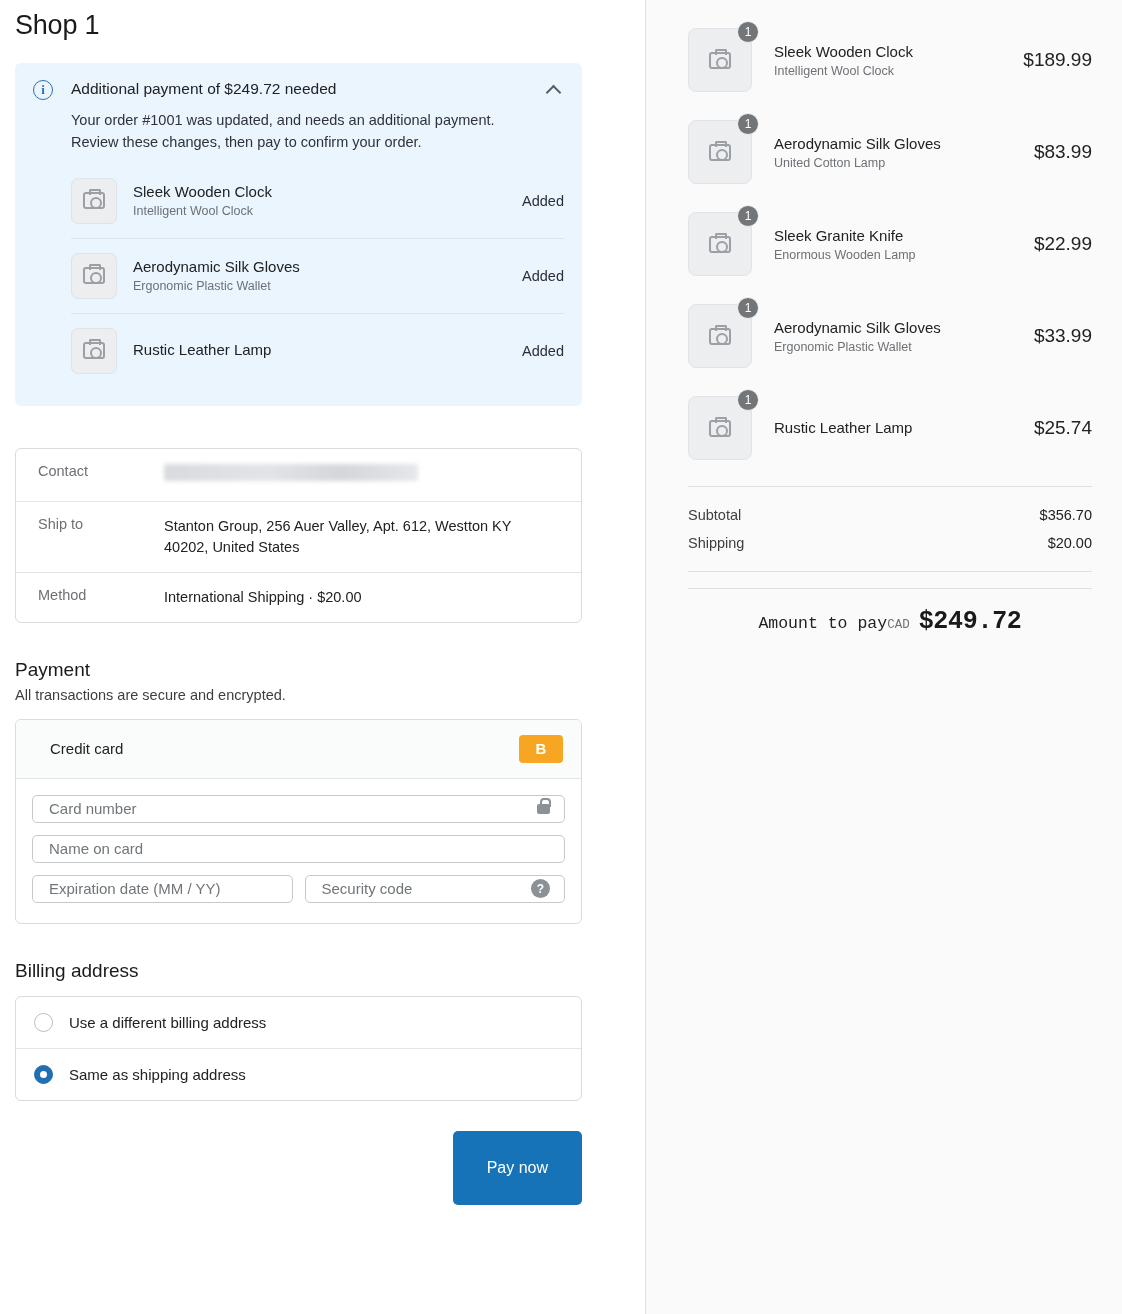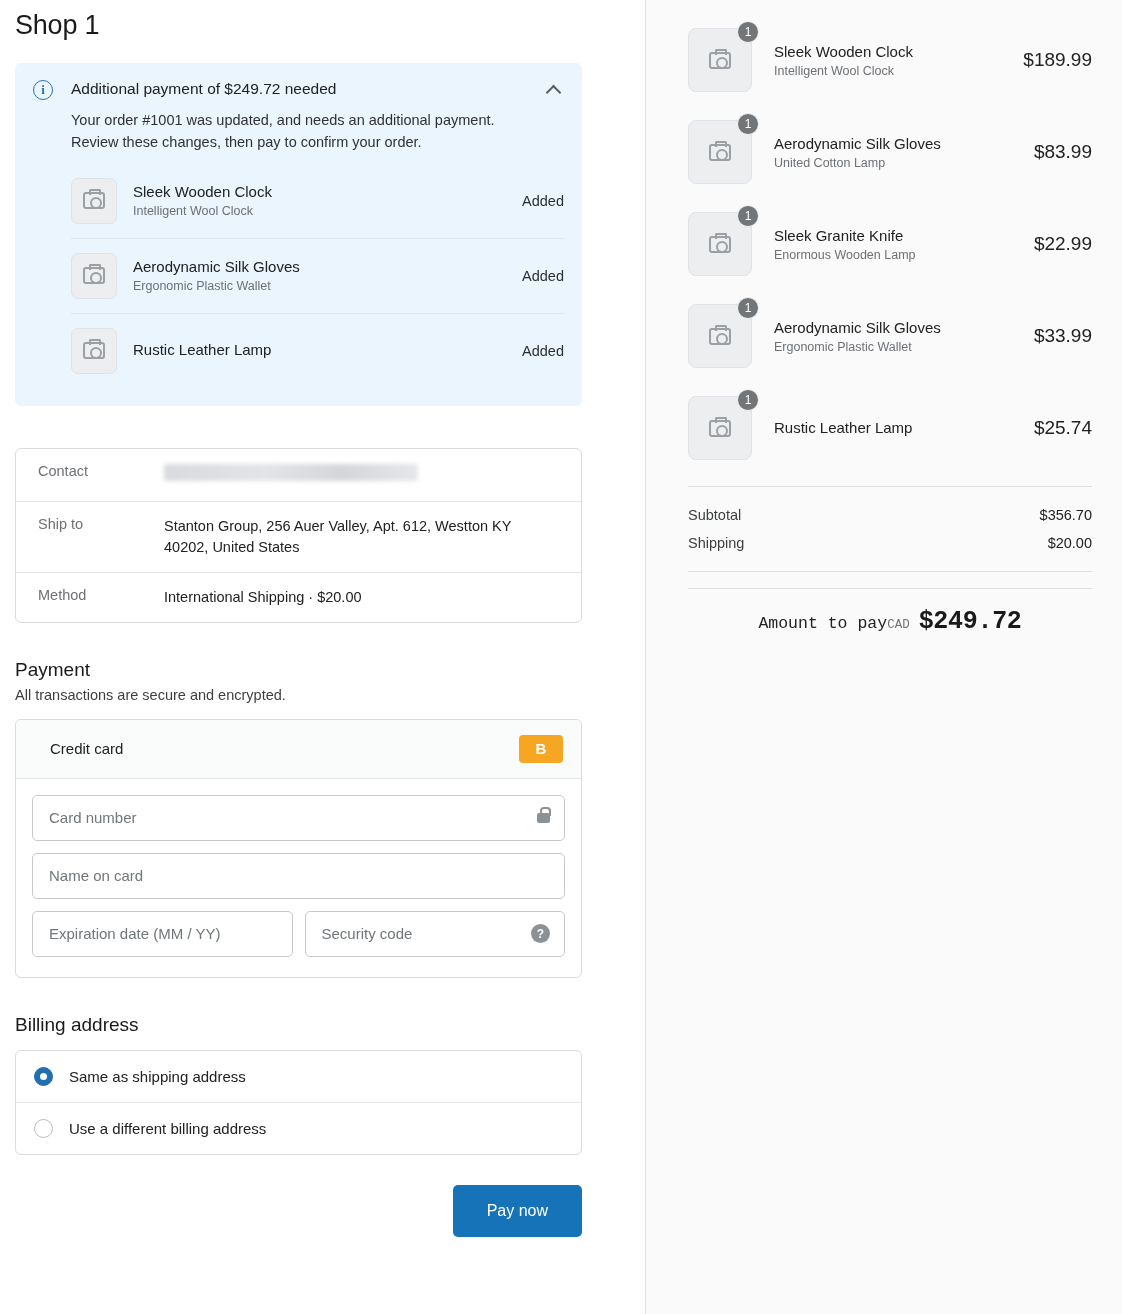--- a/index.html
+++ b/index.html
@@ -158,21 +158,21 @@
     background: #f6a623;
     border-radius: 4px;
     display: flex; align-items: center; justify-content: center;
     color: #fff; font-weight: 700; font-size: 15px;
   }
   .card-body { padding: 16px 16px 20px 16px; }
   .field {
     position: relative;
     border: 1px solid #c6c9cc;
     border-radius: 5px;
-    height: 46px;
+    height: 28px;
     display: flex; align-items: center;
     padding: 8px 14px;
     margin-bottom: 12px;
     background: #fff;
   }
   .field input {
     border: none; outline: none;
     font-size: 15px;
     font-family: "Liberation Sans", sans-serif;
     color: #202223;
@@ -235,21 +235,21 @@
   }
 
   .pay-row { display: flex; justify-content: flex-end; margin-top: 30px; padding-bottom: 24px;}
   .pay-btn {
     background: #1773b8;
     color: #fff;
     border: none;
     border-radius: 5px;
     font-size: 16px;
     font-family: "Liberation Sans", sans-serif;
-    padding: 17px 34px;
+    padding: 28px 34px;
     cursor: pointer;
   }
 
   
   .right {
     width: 477px;
     background: #fafafa;
     border-left: 1px solid #e1e1e1;
     padding: 14px 30px 0 42px;
   }
@@ -386,26 +386,26 @@
               <input type="text" placeholder="Security code" style="">
               <span class="qmark">?</span>
             </div>
           </div>
         </div>
       </div>
 
       <h2 class="section-title">Billing address</h2>
       <div class="radio-block">
         <div class="radio-row">
+          <span class="radio"></span>
+          <span>Use a different billing address</span>
+        </div>
+        <div class="radio-row">
           <span class="radio on"></span>
           <span>Same as shipping address</span>
-        </div>
-        <div class="radio-row">
-          <span class="radio"></span>
-          <span>Use a different billing address</span>
         </div>
       </div>
 
       <div class="pay-row">
         <button class="pay-btn">Pay now</button>
       </div>
 
     </div>
   </div>
 

